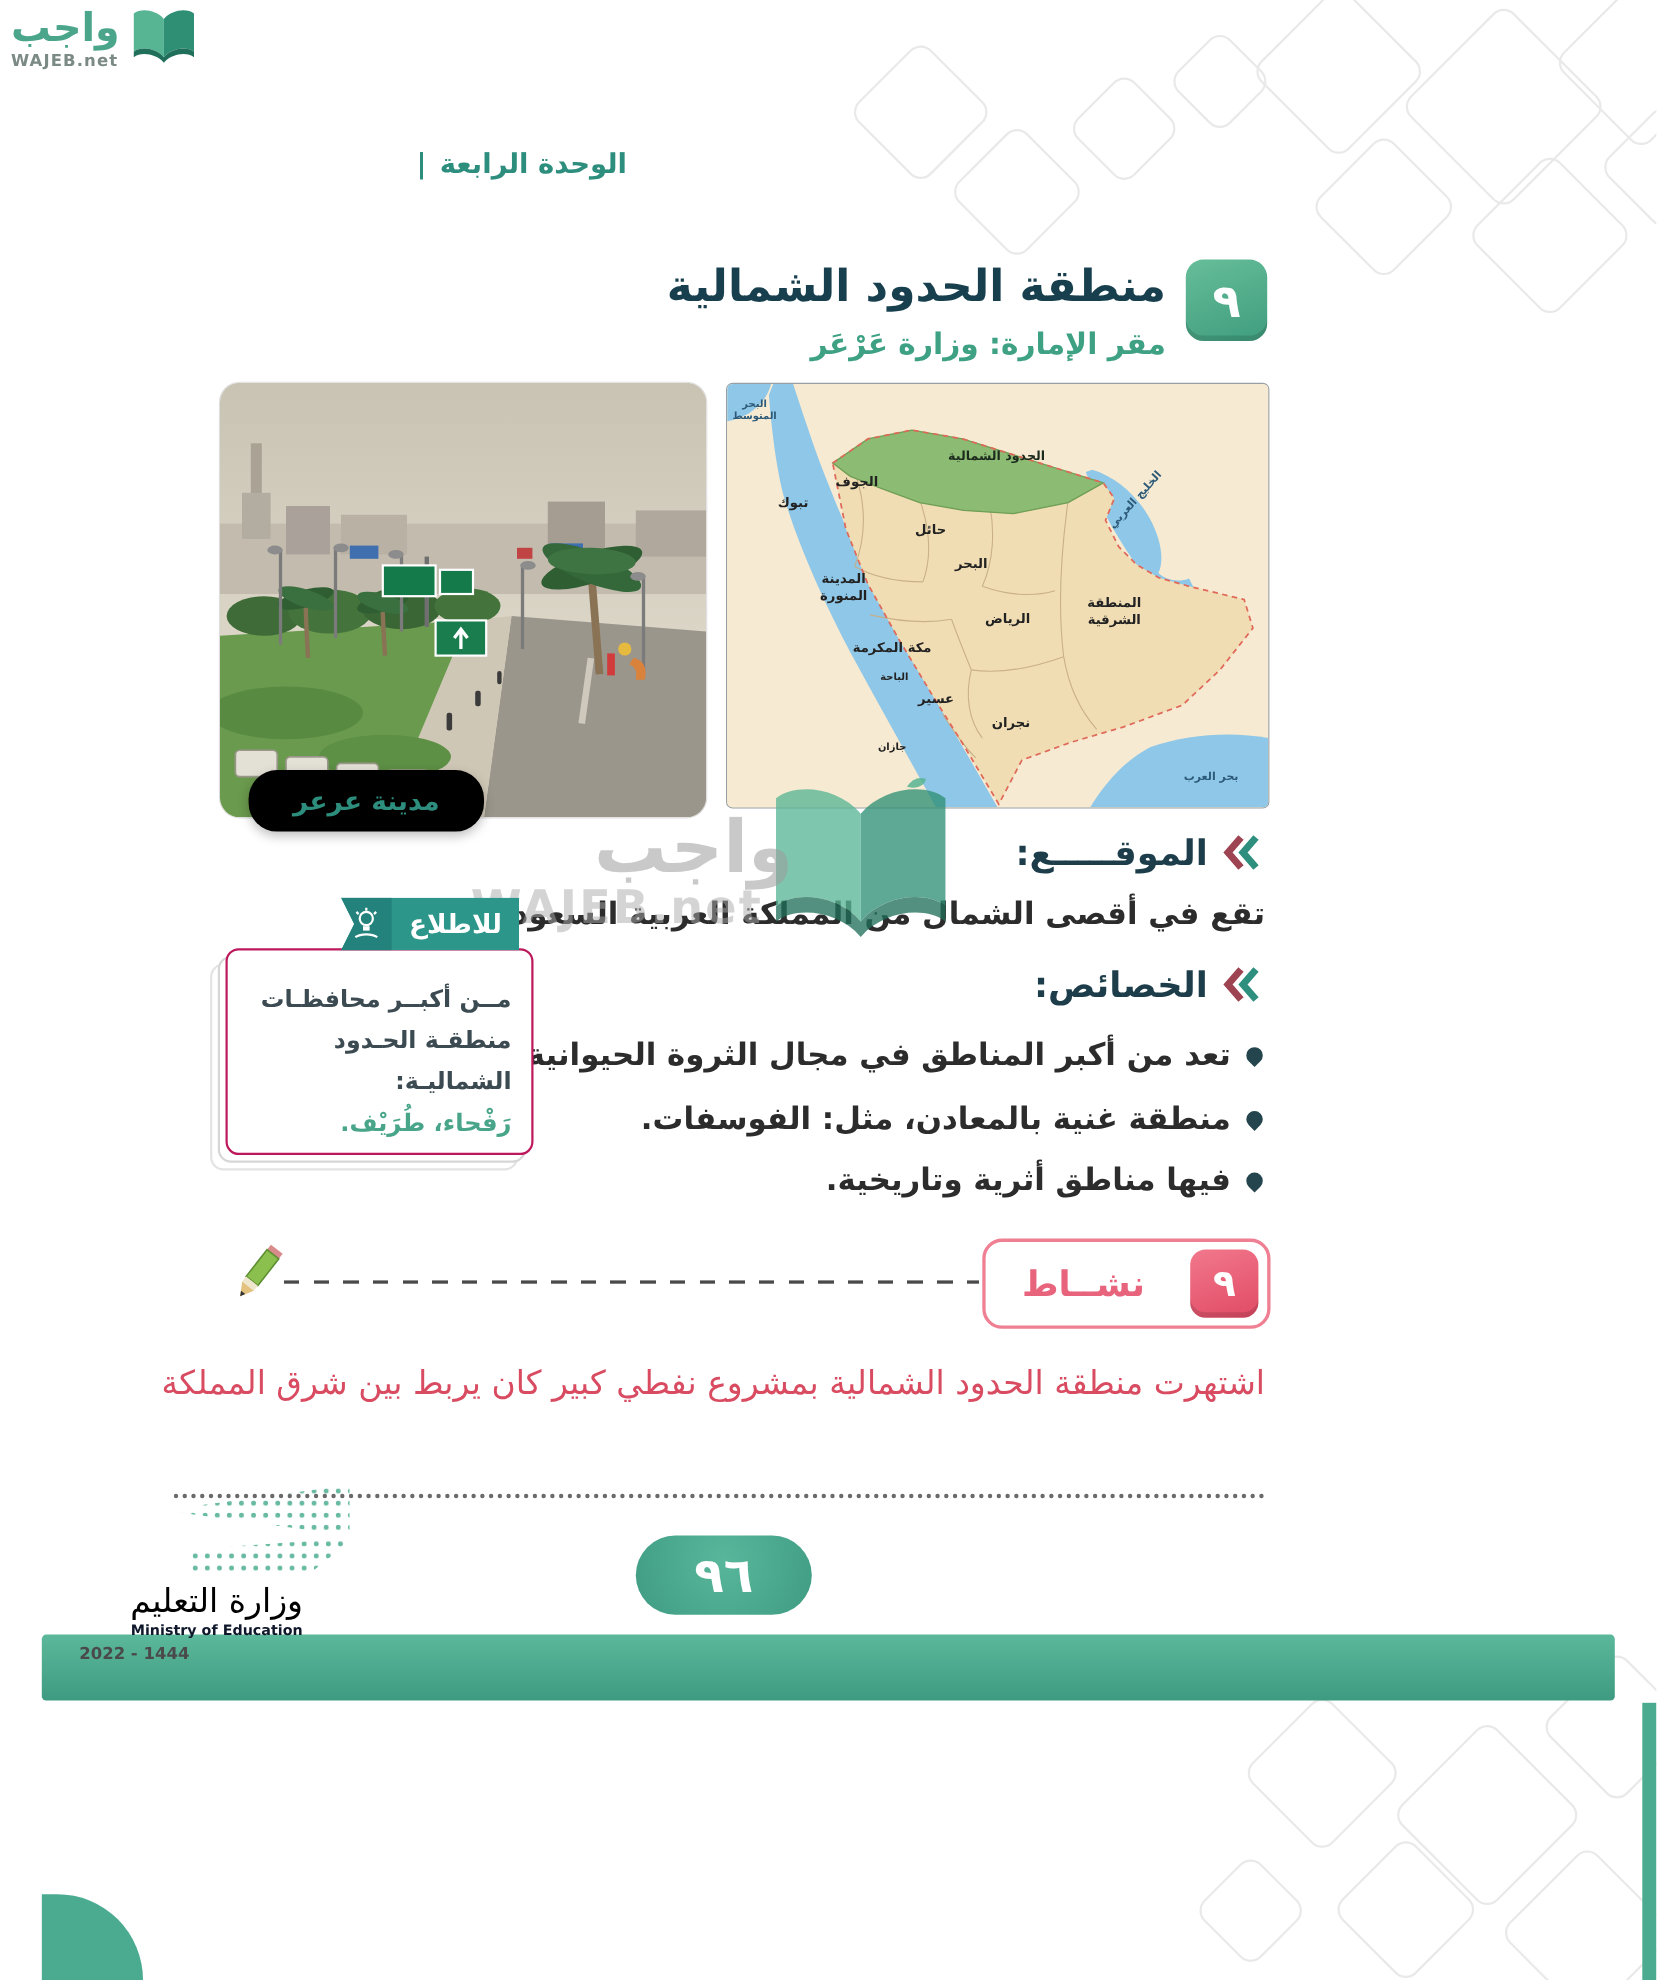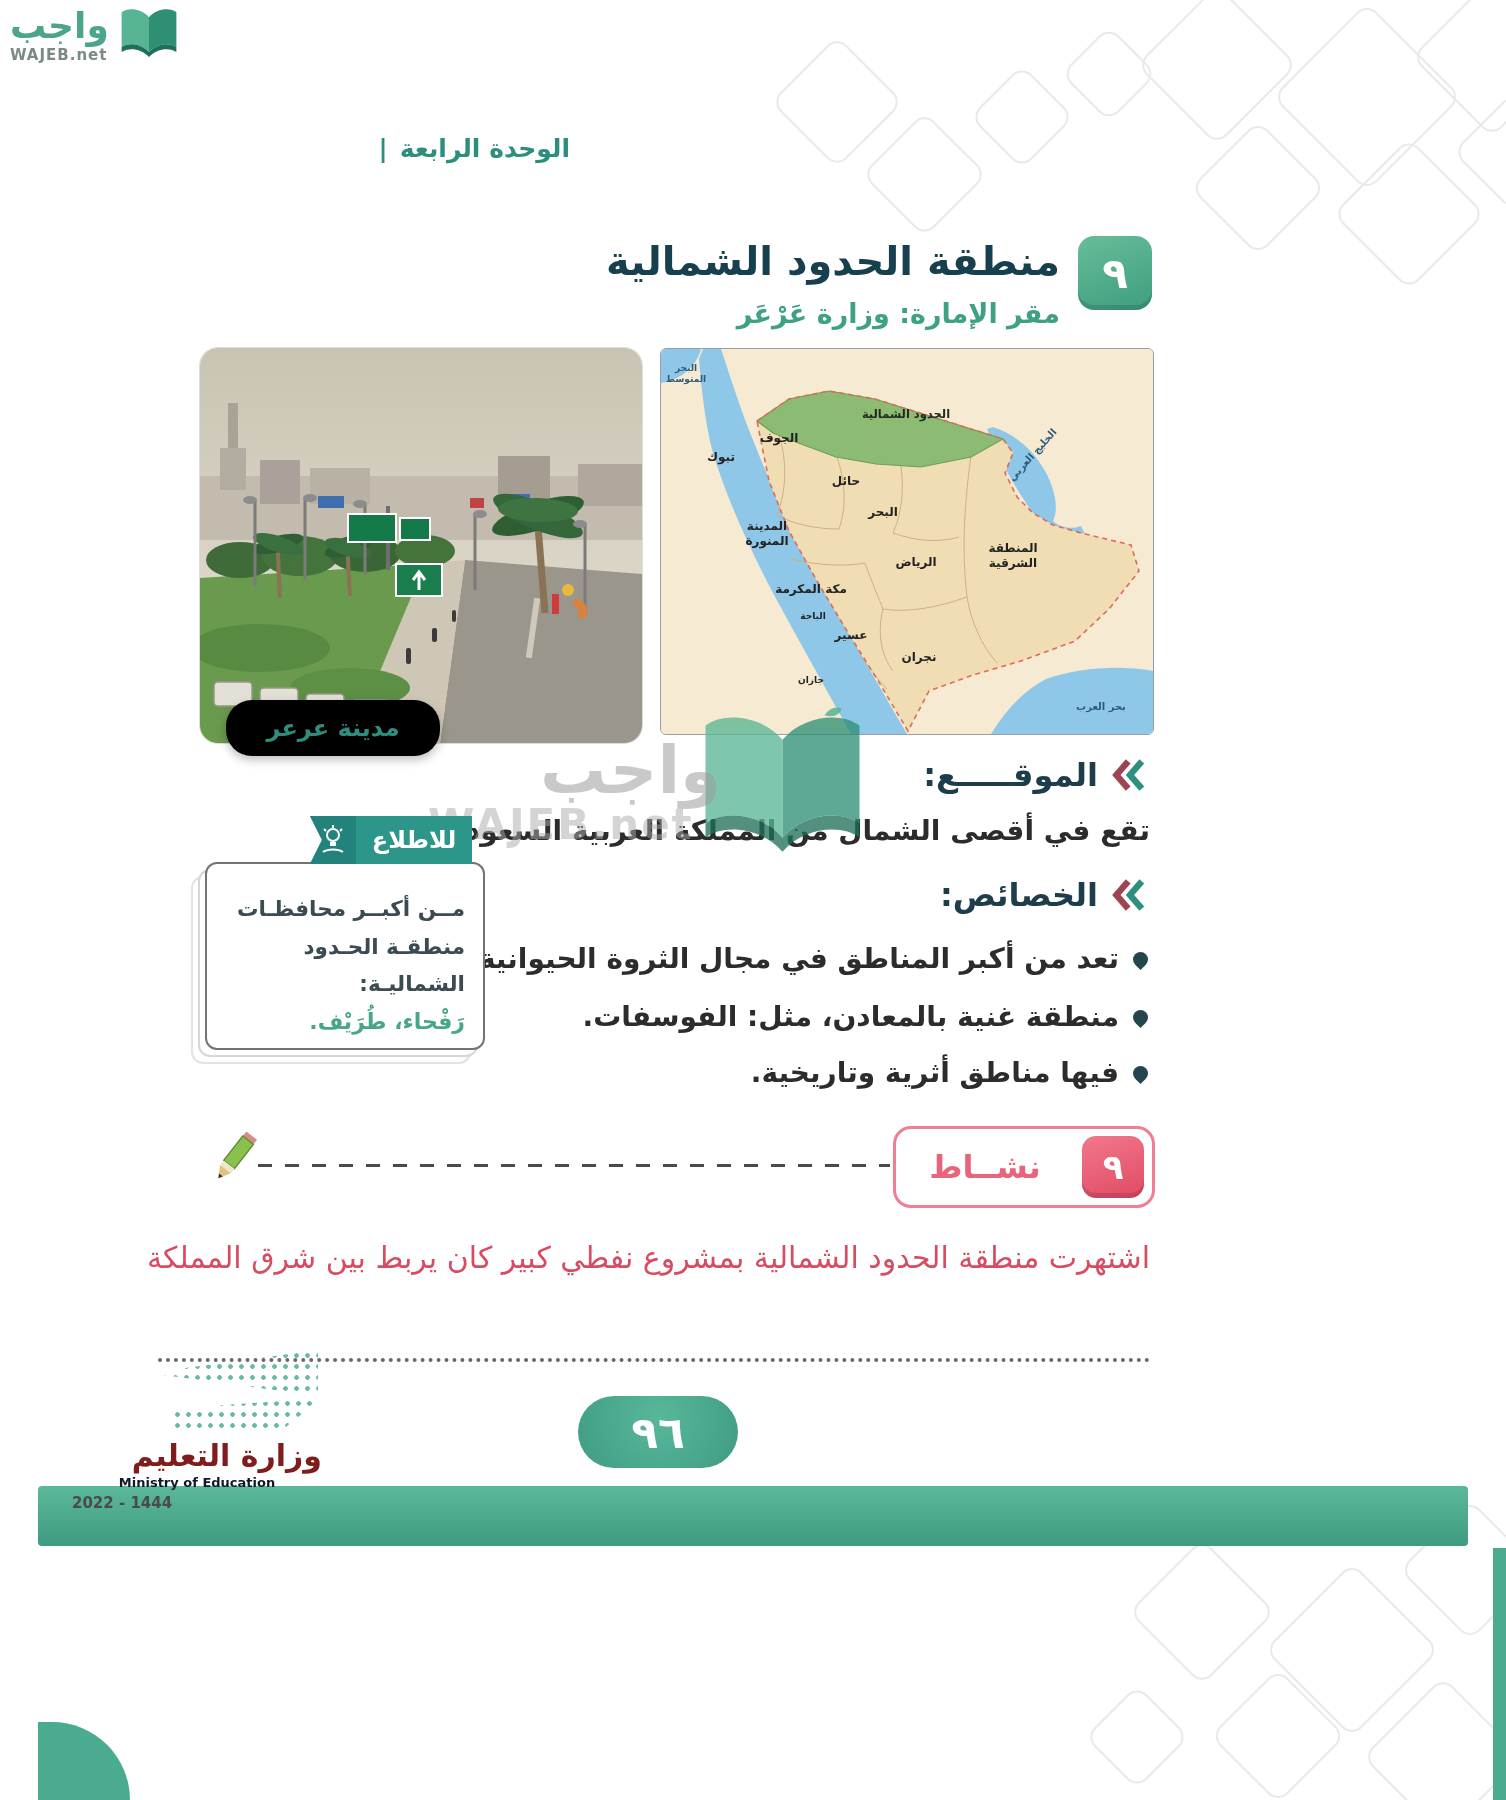--- a/index.html
+++ b/index.html
@@ -52,39 +52,39 @@
     color:#2c2c2c;font-size:28px;font-weight:600;}
   .bullet-dot{width:15px;height:15px;background:#24454e;border-radius:50% 50% 0 50%;transform:rotate(45deg);
     flex:0 0 auto;margin-top:10px;}
   
   .ribbon{position:absolute;left:310px;top:816px;width:162px;height:48px;background:#2d968a;z-index:7;
     clip-path:polygon(0 0,100% 0,100% 100%,0 100%,12px 50%);
     display:flex;align-items:center;color:#fff;}
   .ribbon-label{flex:1;text-align:center;font-size:24px;font-weight:800;}
   .ribbon-icon{width:46px;height:48px;background:#23827b;display:flex;align-items:center;justify-content:center;}
   .note-card{position:absolute;left:205px;top:862px;width:280px;height:188px;background:#fff;z-index:5;
-    border:2px solid #737373;border-radius:12px;padding:26px 18px 14px 14px;box-sizing:border-box;
+    border:2px solid #be185d;border-radius:12px;padding:26px 18px 14px 14px;box-sizing:border-box;
     box-shadow:-7px 7px 0 -2px #ffffff,-7px 7px 0 0 #d6d6d6,-14px 14px 0 -2px #ffffff,-14px 14px 0 0 #e3e3e3;}
   .note-bold{color:#3c4a52;font-size:21.5px;font-weight:800;line-height:1.75;text-align:right;}
   .note-green{color:#49a58a;font-size:22px;font-weight:700;margin-top:6px;text-align:right;}
   
   .pencil{position:absolute;left:206px;top:1128px;width:58px;height:58px;z-index:4;}
   .dash-line{position:absolute;left:258px;top:1164px;width:632px;height:3px;z-index:3;
     background:repeating-linear-gradient(90deg,#4a4a4a 0 14px,transparent 14px 27px);}
   .activity-box{position:absolute;left:893px;top:1126px;width:262px;height:82px;background:#fff;
     border:3px solid #ef7f92;border-radius:18px;display:flex;align-items:center;box-sizing:border-box;z-index:4;}
   .activity-num{width:62px;height:62px;margin:0 8px;border-radius:14px;
     background:linear-gradient(160deg,#f2788c,#e04a64);box-shadow:inset 0 -5px 0 rgba(0,0,0,.12);
     color:#fff;font-size:34px;font-weight:800;display:flex;align-items:center;justify-content:center;}
   .activity-label{flex:1;text-align:center;color:#e8647c;font-size:32px;font-weight:800;}
   .q-line{position:absolute;right:356px;color:#d84b61;font-size:30px;font-weight:400;z-index:4;}
   .answer-dots{position:absolute;left:158px;top:1358px;width:992px;height:0;border-top:4px dotted #6a6a6a;z-index:3;}
   
   .ministry{position:absolute;left:72px;top:1398px;width:250px;z-index:4;}
-  .ministry-ar{font-size:30px;font-weight:700;color:#7f1d1d;direction:rtl;text-align:right;}
+  .ministry-ar{font-size:30px;font-weight:400;color:#000000;direction:rtl;text-align:center;}
   .ministry-en{font-size:13px;font-weight:600;color:#0f172a;direction:ltr;text-align:center;margin-top:2px;}
   .ministry-year{font-size:15px;font-weight:700;color:#4a4a4a;direction:ltr;text-align:left;margin-top:4px;}
   .page-badge{position:absolute;left:578px;top:1396px;width:160px;height:72px;border-radius:36px;
     background:radial-gradient(circle at 50% 30%,#58b79b,#3f9c83);color:#fff;font-size:44px;font-weight:800;
     display:flex;align-items:center;justify-content:center;z-index:4;}
   .footer-bar{position:absolute;left:38px;top:1486px;width:1430px;height:60px;border-radius:4px;
     background:linear-gradient(180deg,#5cb89a,#3e9b81);z-index:2;}
   .corner-green{position:absolute;left:38px;top:1722px;width:92px;height:78px;background:#4aab90;
     border-radius:0 92px 0 0;}
   .edge-strip{position:absolute;left:1493px;top:1548px;width:13px;height:252px;background:#4aab90;}

